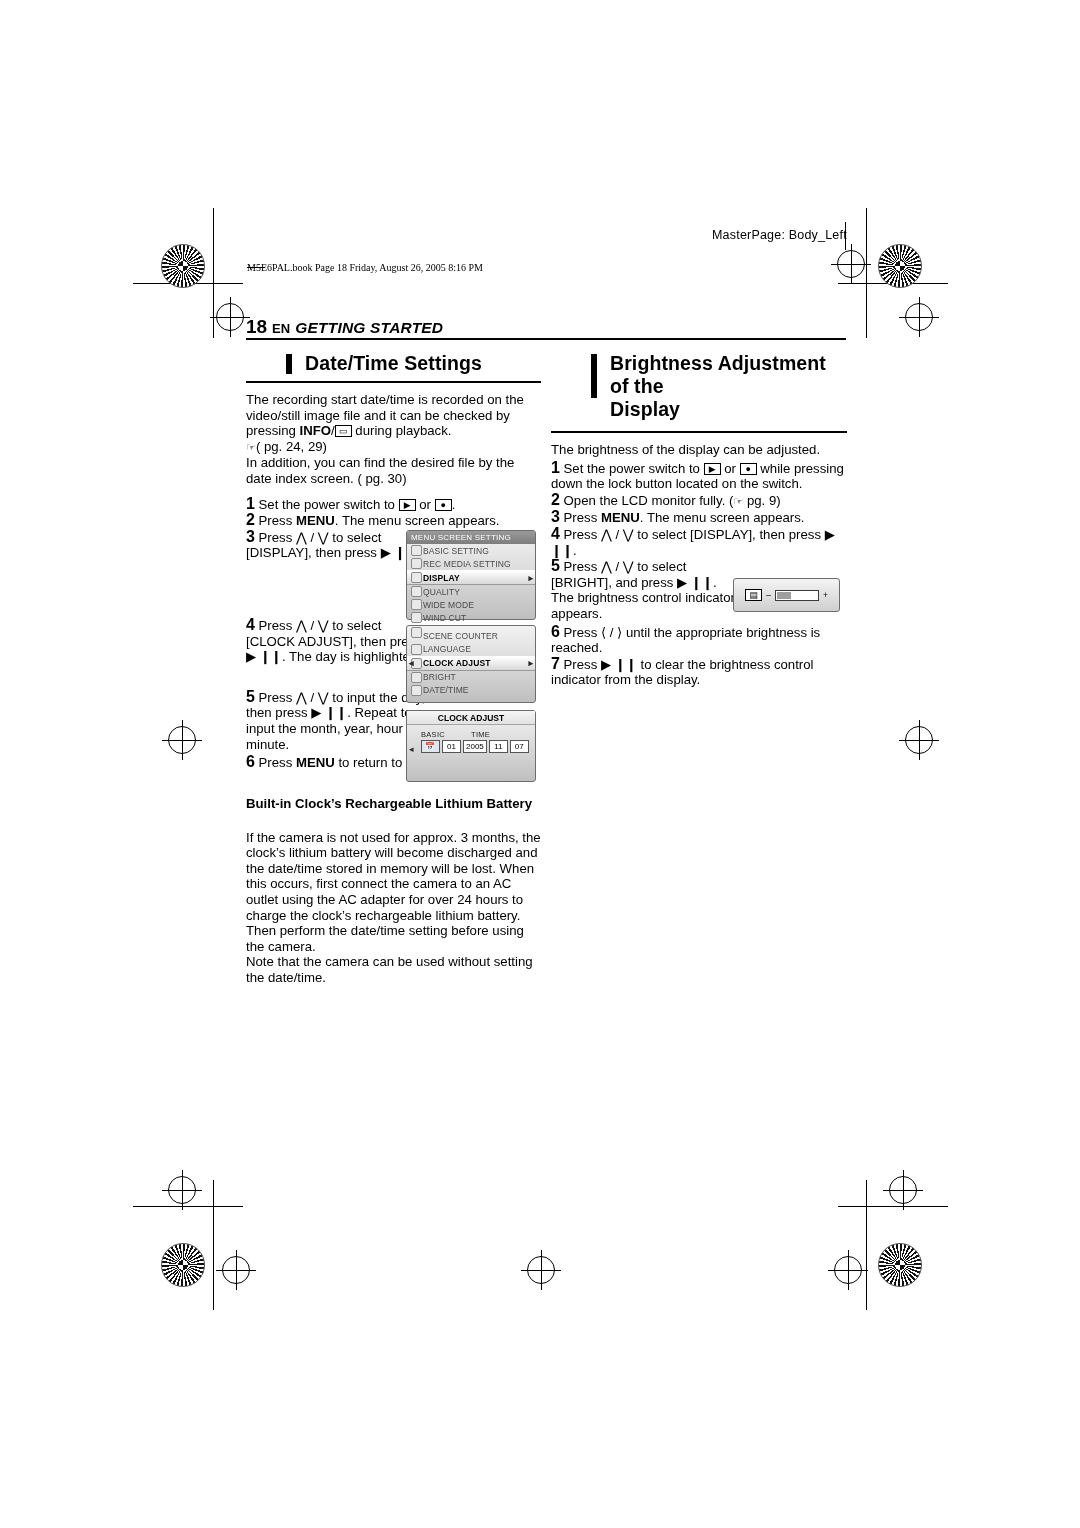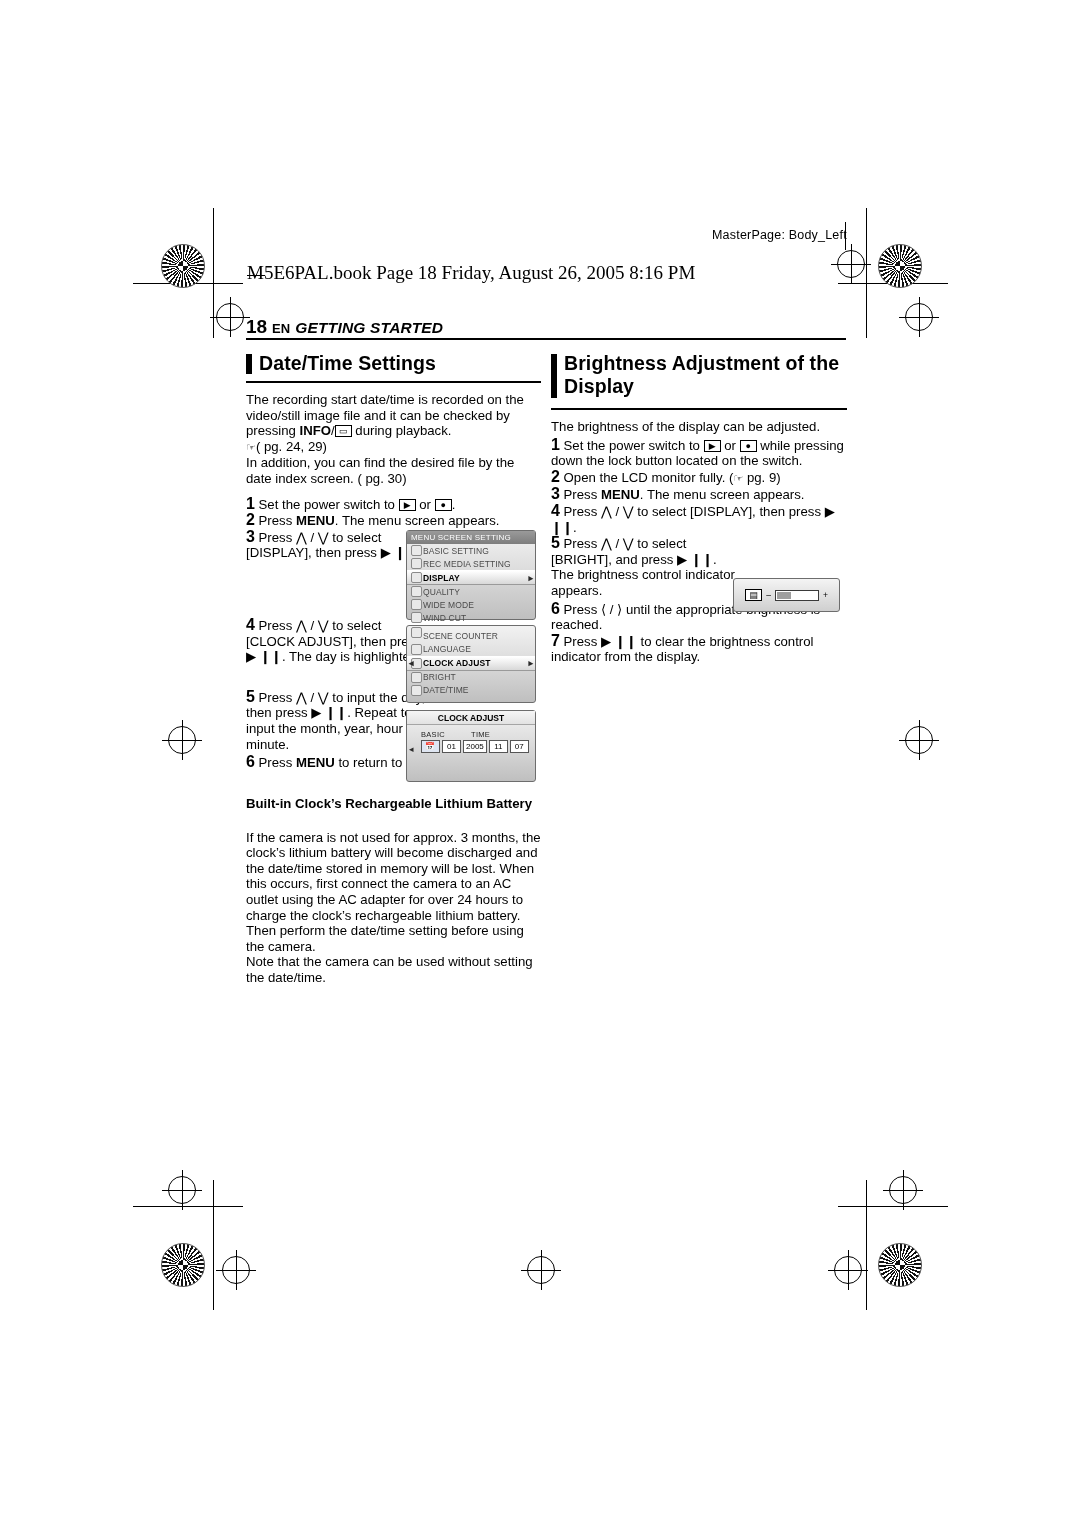--- a/index.html
+++ b/index.html
@@ -28,21 +28,21 @@
   
   .masterpage {
     position:absolute; left:712px; top:228px;
     font-size:12.5px; letter-spacing:0.2px; color:#000;
   }
   .masterpage-rule {
     position:absolute; left:845px; top:222px; width:1px; height:28px; background:#000;
   }
   .bookline {
     position:absolute; left:247px; top:262px;
-    font-size:19px; font-family:"Liberation Serif", serif; color:#000;
+    font-size:10px; font-family:"Liberation Serif", serif; color:#000;
   }
   .bookline .tiny-strike {
     display:inline-block; width:18px; border-top:1px solid #000;
     position:absolute; left:0px; top:-4px;
   }
   .pagehead {
     position:absolute; left:246px; top:316px;
     font-weight:bold; font-size:17px;
   }
   .pagehead .pg { font-size:19px;text-align:right; }
@@ -53,22 +53,23 @@
   .head-rule {
     position:absolute; left:246px; top:338px; width:600px; height:2px; background:#000;
   }
   
   .col { position:absolute; width:295px; font-size:13.2px; line-height:15.6px; }
   .col-left  { left:246px; top:352px; }
   .col-right { left:551px; top:352px; width:296px; }
 
   .secttitle {
     font-weight:bold; font-size:19.5px; line-height:23px;
-    padding-left:13px; position:relative; margin-bottom:6px;
+    padding-left:19px; position:relative; margin-bottom:6px;
     letter-spacing:0.1px;
+    margin-left:40px;
   }
   .secttitle:before {
     content:""; position:absolute; left:0; top:2px; width:6px; height:20px; background:#000;
   }
   .secttitle.two:before { height:44px; }
   .sect-rule { height:2px; background:#000; margin:4px 0 9px 0; }
 
   p.body { margin:0 0 0 0; }
   .gap { height:9px; }
 

